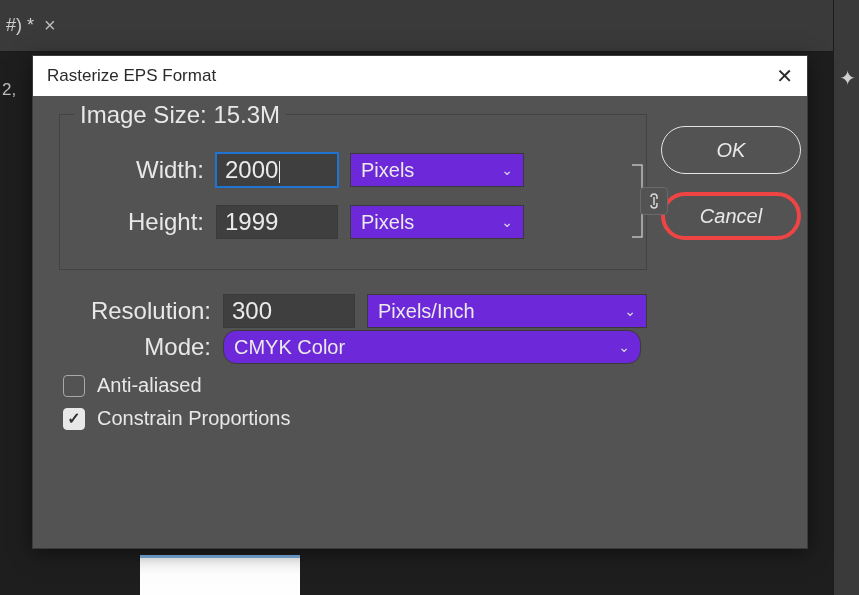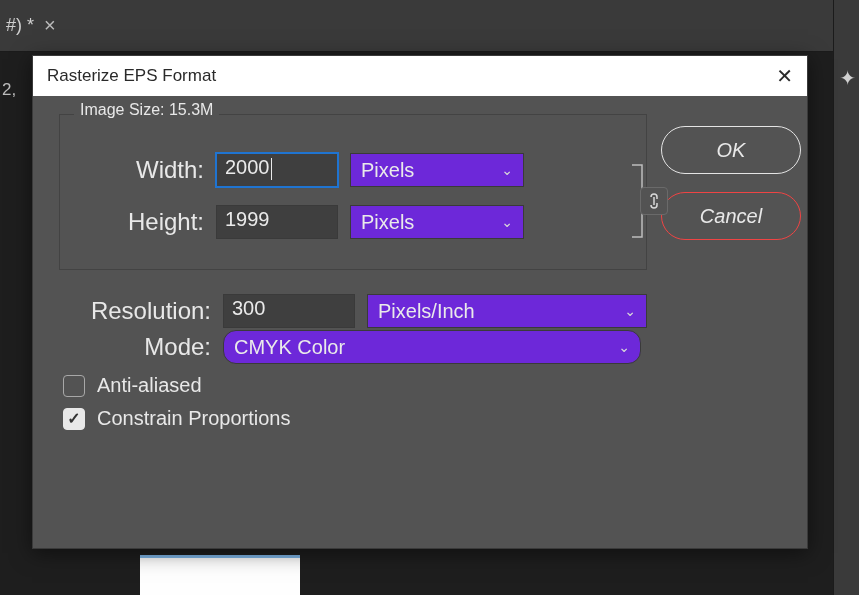--- a/index.html
+++ b/index.html
@@ -78,58 +78,58 @@
     .right-col {
       width: 146px;
       display: flex; flex-direction: column;
       gap: 18px;
       padding-top: 12px;
       align-items: center;
       font-style: italic;
     }
     .pill-btn {
       width: 140px; height: 48px;
-      border: 1px solid #ef4444;
+      border: 4px solid #ef4444;
       border-radius: 24px;
       background: transparent;
       color: #e8e8e8;
       font-size: 20px;
       display: flex; align-items: center; justify-content: center;
       cursor: default;
     }
     .pill-btn.primary { border: 1.5px solid #e4e4e4; }
 
     .group {
       border: 1px solid #434343;
       position: relative;
       margin-bottom: 24px;
       padding: 20px 18px 30px 18px;
     }
     .group-legend {
       position: absolute; top: -14px; left: 14px;
       background: #535353;
       padding: 0 6px;
       color: #e8e8e8;
-      font-size: 16px;
+      font-size: 24px;
     }
     .row {
       display: flex; align-items: center;
       margin-top: 18px;
       gap: 12px;
     }
     .row-label {
       width: 126px; text-align: right;
       color: #e8e8e8; font-size: 24px;
     }
     .text-input {
       width: 122px; height: 34px;
       background: #3f3f3f;
       border: 1px solid #3a3a3a;
       color: #eaeaea;
-      font-size: 20px;
+      font-size: 24px;
       padding: 2px 8px;
     }
     .text-input.focused {
       border: 1px solid #1f74d1;
       box-shadow: 0 0 0 1px #1f74d1;
     }
     .text-input .caret {
       display: inline-block;
       width: 1px; height: 22px;
       background: #eaeaea;

